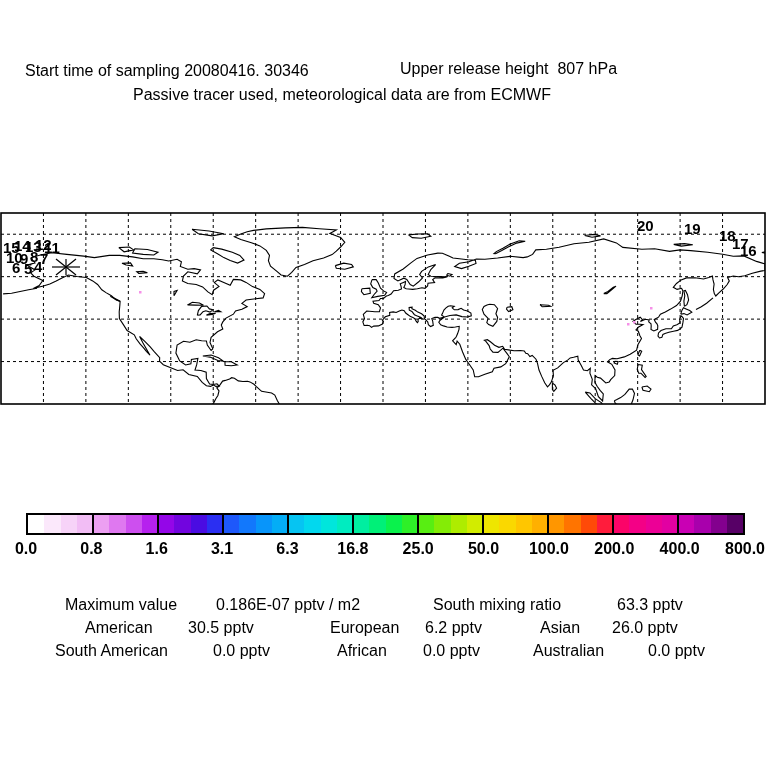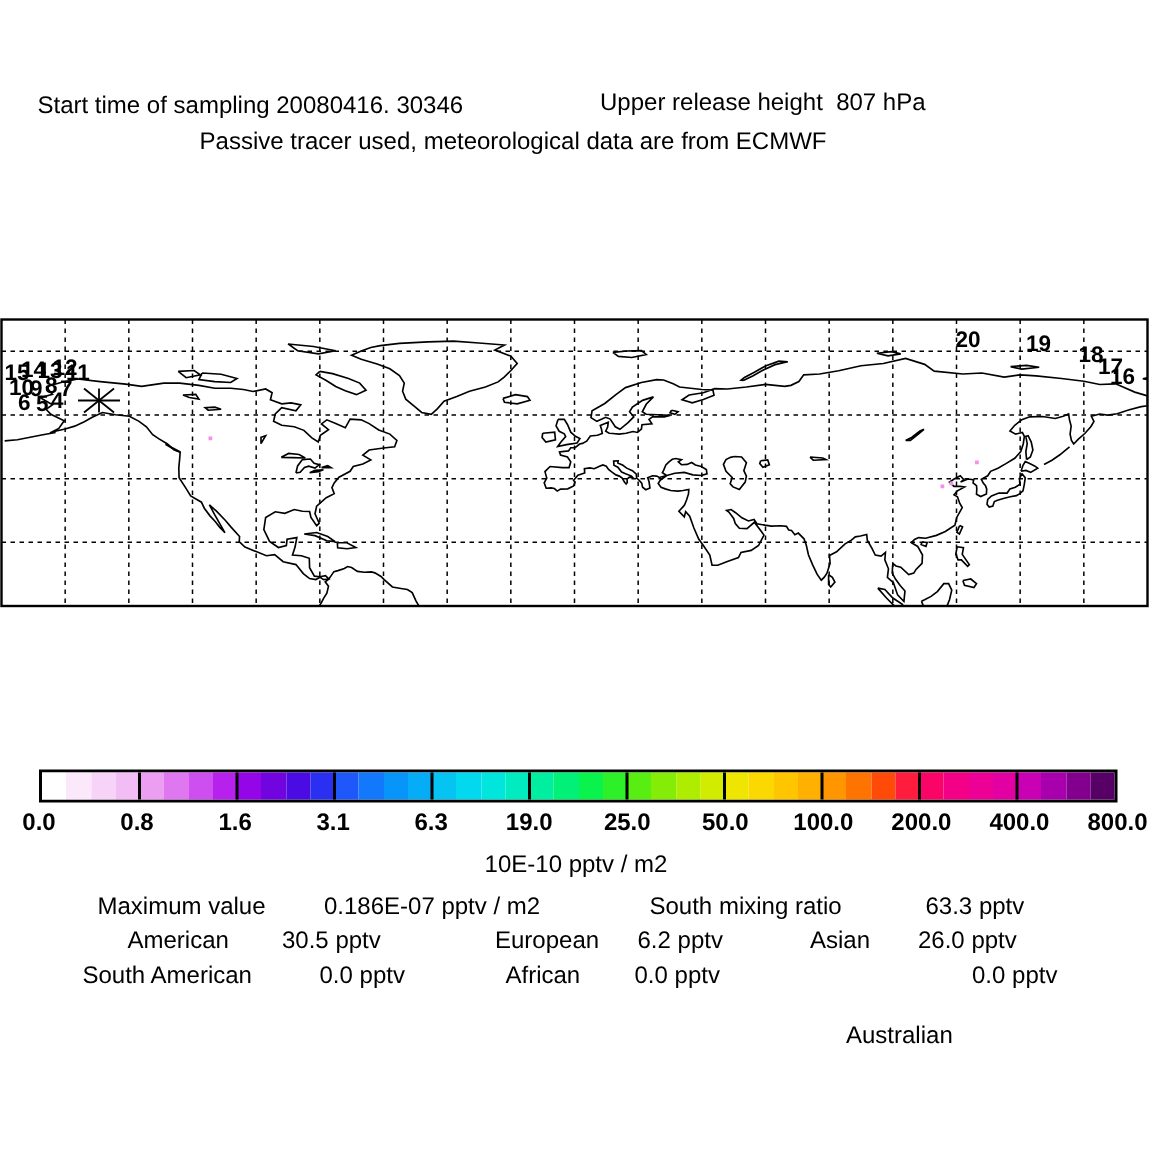--- a/index.html
+++ b/index.html
@@ -23,21 +23,21 @@
   .cbunits{position:absolute;top:568px;left:0;width:768px;text-align:center;font-size:16px;}
   
   .stat{position:absolute;font-size:16px;white-space:pre;}
   .s-maxlab{top:596px;left:65px;}   .s-maxval{top:596px;left:216px;}
   .s-totlab{top:596px;left:433px;}  .s-totval{top:596px;left:617px;}
   .r0n{top:619px;left:85px;}  .r0v{top:619px;left:188px;}
   .r1n{top:619px;left:330px;} .r1v{top:619px;left:425px;}
   .r2n{top:619px;left:540px;} .r2v{top:619px;left:612px;}
   .r3n{top:642px;left:55px;}  .r3v{top:642px;left:213px;}
   .r4n{top:642px;left:337px;} .r4v{top:642px;left:423px;}
-  .r5n{top:642px;left:564px;margin-top:40px;} .r5v{top:642px;left:648px;}
+  .r5n{top:642px;left:533px;} .r5v{top:642px;left:648px;}
 </style>
 </head>
 <body>
 
 <div class="page">
 
   <div class="hline l2a">Start time of sampling 20080416. 30346</div>
   <div class="hline l3b">Upper release height  807 hPa</div>
   <div class="hline l4">Passive tracer used, meteorological data are from ECMWF</div>
 
@@ -196,29 +196,28 @@
       <div class="sep" style="left: 519px;"></div>
       <div class="sep" style="left: 584px;"></div>
       <div class="sep" style="left: 649px;"></div>
     </div>
   <div class="cbticks" id="cbticks">
       <span style="left: 26px;">0.0</span>
       <span style="left: 91.3636px;">0.8</span>
       <span style="left: 156.727px;">1.6</span>
       <span style="left: 222.091px;">3.1</span>
       <span style="left: 287.455px;">6.3</span>
-      <span style="left: 352.818px;">19.0</span>
+      <span style="left: 352.818px;">16.8</span>
       <span style="left: 418.182px;">25.0</span>
       <span style="left: 483.545px;">50.0</span>
       <span style="left: 548.909px;">100.0</span>
       <span style="left: 614.273px;">200.0</span>
       <span style="left: 679.636px;">400.0</span>
       <span style="left: 745px;">800.0</span>
     </div>
-  <div class="cbunits">10E-10 pptv / m2</div>
 
   <div class="stat s-maxlab">Maximum value</div>
   <div class="stat s-maxval">0.186E-07 pptv / m2</div>
   <div class="stat s-totlab">South mixing ratio</div>
   <div class="stat s-totval">63.3 pptv</div>
 
   <div class="stat r0n">American</div>
   <div class="stat r0v">30.5 pptv</div>
   <div class="stat r1n">European</div>
   <div class="stat r1v">6.2 pptv</div>

